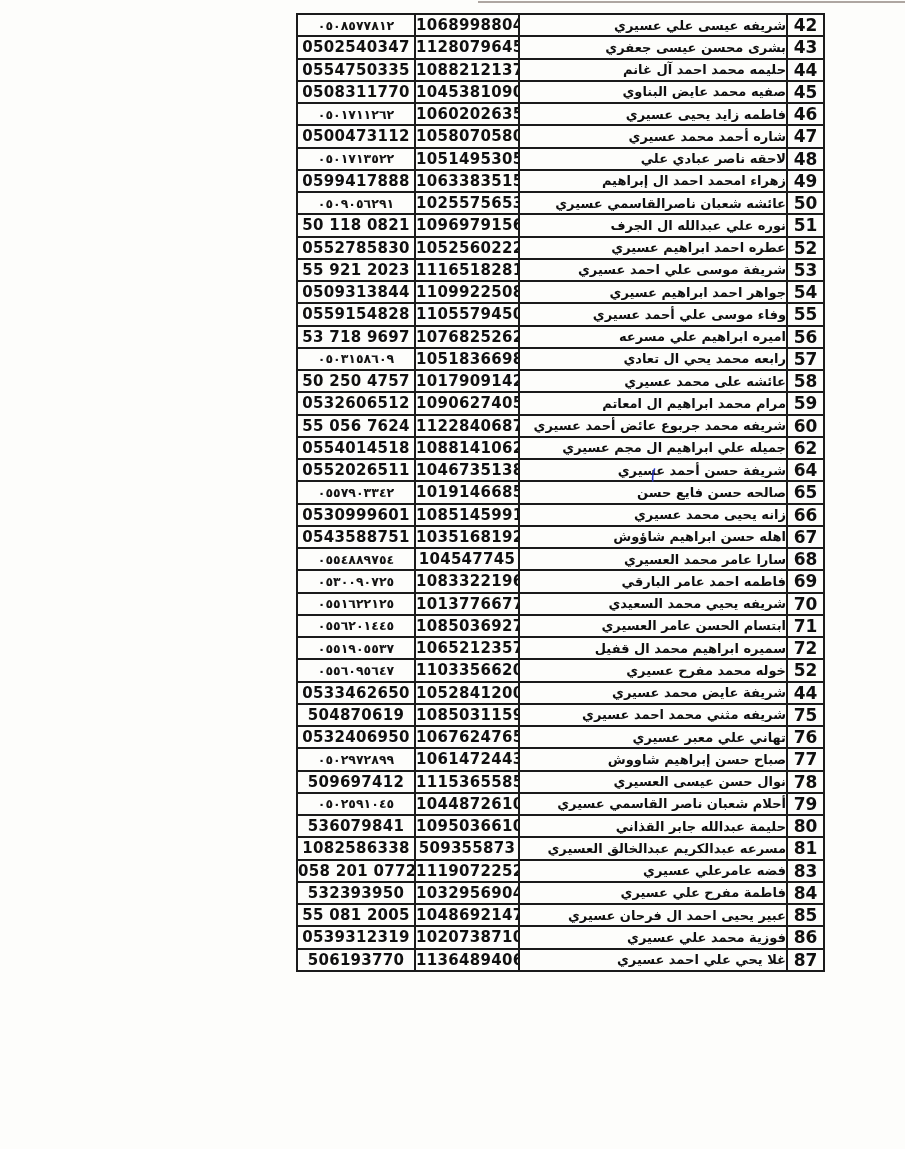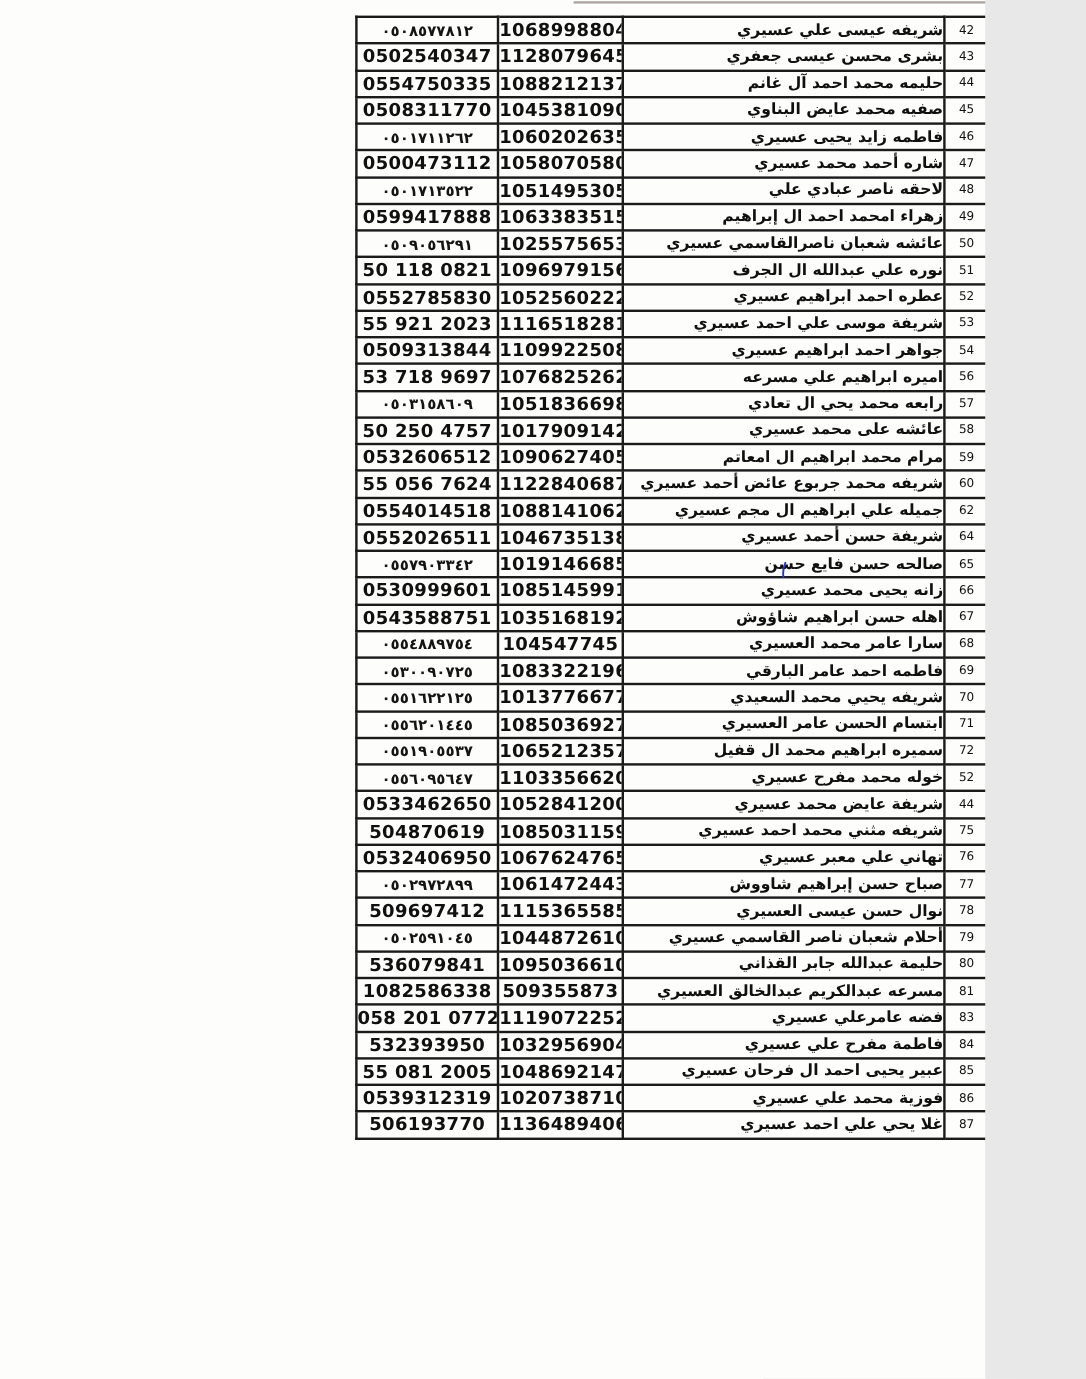--- a/index.html
+++ b/index.html
@@ -1,18 +1,18 @@
 <!DOCTYPE html>
 <html lang="ar"><head>
 <meta charset="utf-8">
 <style>
   html,body{margin:0;padding:0;background:#e8e8e8;}
   .page{
     position:relative;
-    width:821px;height:1149px;
+    width:905px;height:1149px;
     background:#fdfdfb;
     overflow:hidden;
     font-family:"DejaVu Sans","Liberation Sans",sans-serif;
   }
   
   .top-remnant{
     position:absolute;top:1px;left:478px;width:427px;height:2px;
     background:#6d5f58;opacity:.55;
   }
   table.roster{
@@ -36,21 +36,21 @@
     font-weight:bold;font-size:15px;text-align:center;letter-spacing:.3px;
   }
   td.phone.ar-digits{
     font-weight:600;font-size:12.5px;letter-spacing:2.5px;color:#141414;
   }
   td.name{
     direction:rtl;text-align:right;padding:0 3px 0 2px;
     font-weight:bold;font-size:13px;
   }
   td.no{
-    font-weight:normal;font-size:10px;text-align:center;
+    font-weight:bold;font-size:17px;text-align:center;
   }
   .blue-mark{
     position:absolute;left:648px;top:468px;width:10px;height:14px;
     pointer-events:none;
   }
 </style>
 </head>
 <body>
 
 <div class="page">
@@ -149,20 +149,26 @@
       <td class="no">53</td>
     </tr>
 
     <tr>
       <td class="phone">0509313844</td>
       <td class="idnum">1109922508</td>
       <td class="name">جواهر احمد ابراهيم عسيري</td>
       <td class="no">54</td>
     </tr>
 
+    <tr>
+      <td class="phone">0559154828</td>
+      <td class="idnum">1105579450</td>
+      <td class="name">وفاء موسى علي أحمد عسيري</td>
+      <td class="no">55</td>
+    </tr>
 
     <tr>
       <td class="phone">53 718 9697</td>
       <td class="idnum">1076825262</td>
       <td class="name">اميره ابراهيم علي مسرعه</td>
       <td class="no">56</td>
     </tr>
 
     <tr>
       <td class="phone ar-digits">٠٥٠٣١٥٨٦٠٩</td>

